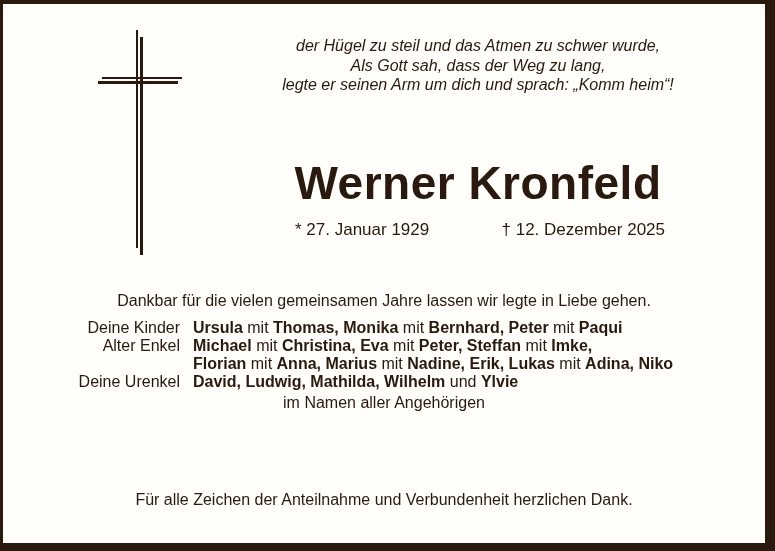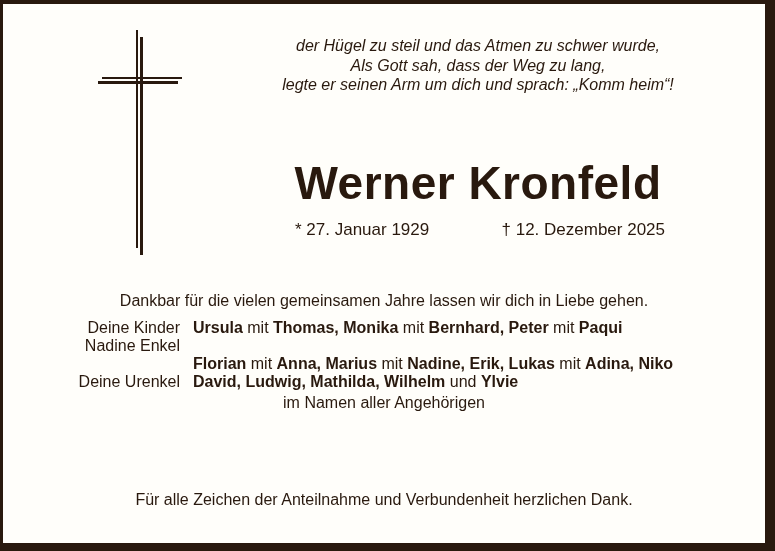--- a/index.html
+++ b/index.html
@@ -142,29 +142,30 @@
   </div>
 
 
   <h1 class="deceased-name">Werner Kronfeld</h1>
 
   <div class="dates">
     <span>* 27. Januar 1929</span>
     <span>† 12. Dezember 2025</span>
   </div>
 
-  <div class="thanks-line">Dankbar für die vielen gemeinsamen Jahre lassen wir dich in Liebe gehen.</div>
+  <div class="thanks-line">Dankbar für die vielen gemeinsamen Jahre lassen wir legte in Liebe gehen.</div>
 
   <div class="family">
     <div class="family-row">
       <div class="family-label">Deine Kinder</div>
       <div class="family-names"><span class="bold">Ursula</span><span> mit </span><span class="bold">Thomas, Monika</span><span> mit </span><span class="bold">Bernhard, Peter</span><span> mit </span><span class="bold">Paqui</span></div>
     </div>
     <div class="family-row">
-      <div class="family-label">Nadine Enkel</div>
+      <div class="family-label">Alter Enkel</div>
+      <div class="family-names"><span class="bold">Michael</span><span> mit </span><span class="bold">Christina, Eva</span><span> mit </span><span class="bold">Peter, Steffan</span><span> mit </span><span class="bold">Imke,</span></div>
     </div>
     <div class="family-row">
       <div class="family-label"></div>
       <div class="family-names"><span class="bold">Florian</span><span> mit </span><span class="bold">Anna, Marius</span><span> mit </span><span class="bold">Nadine, Erik, Lukas</span><span> mit </span><span class="bold">Adina, Niko</span></div>
     </div>
     <div class="family-row">
       <div class="family-label">Deine Urenkel</div>
       <div class="family-names"><span class="bold">David, Ludwig, Mathilda, Wilhelm</span><span> und </span><span class="bold">Ylvie</span></div>
     </div>
   </div>

